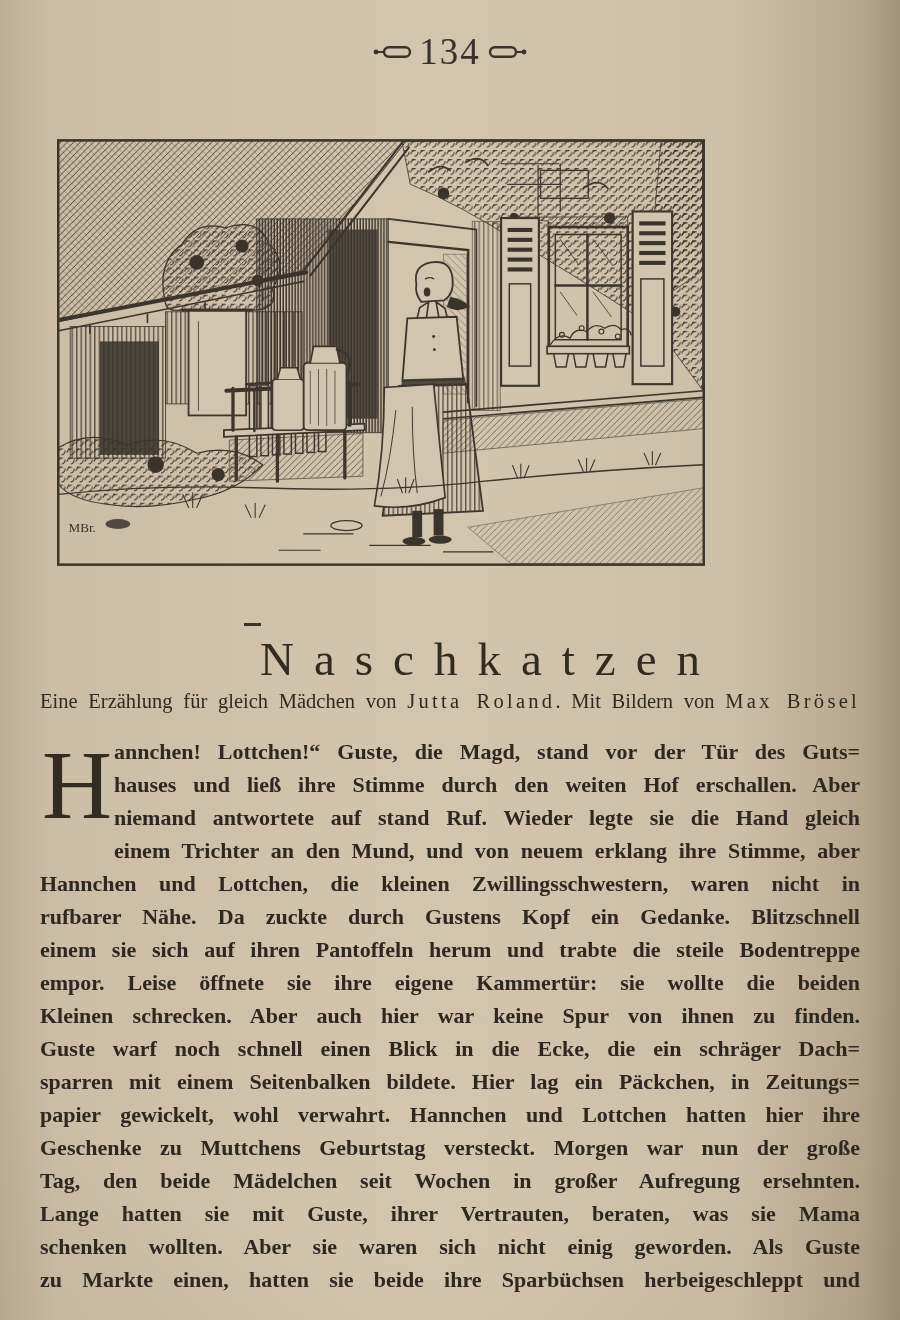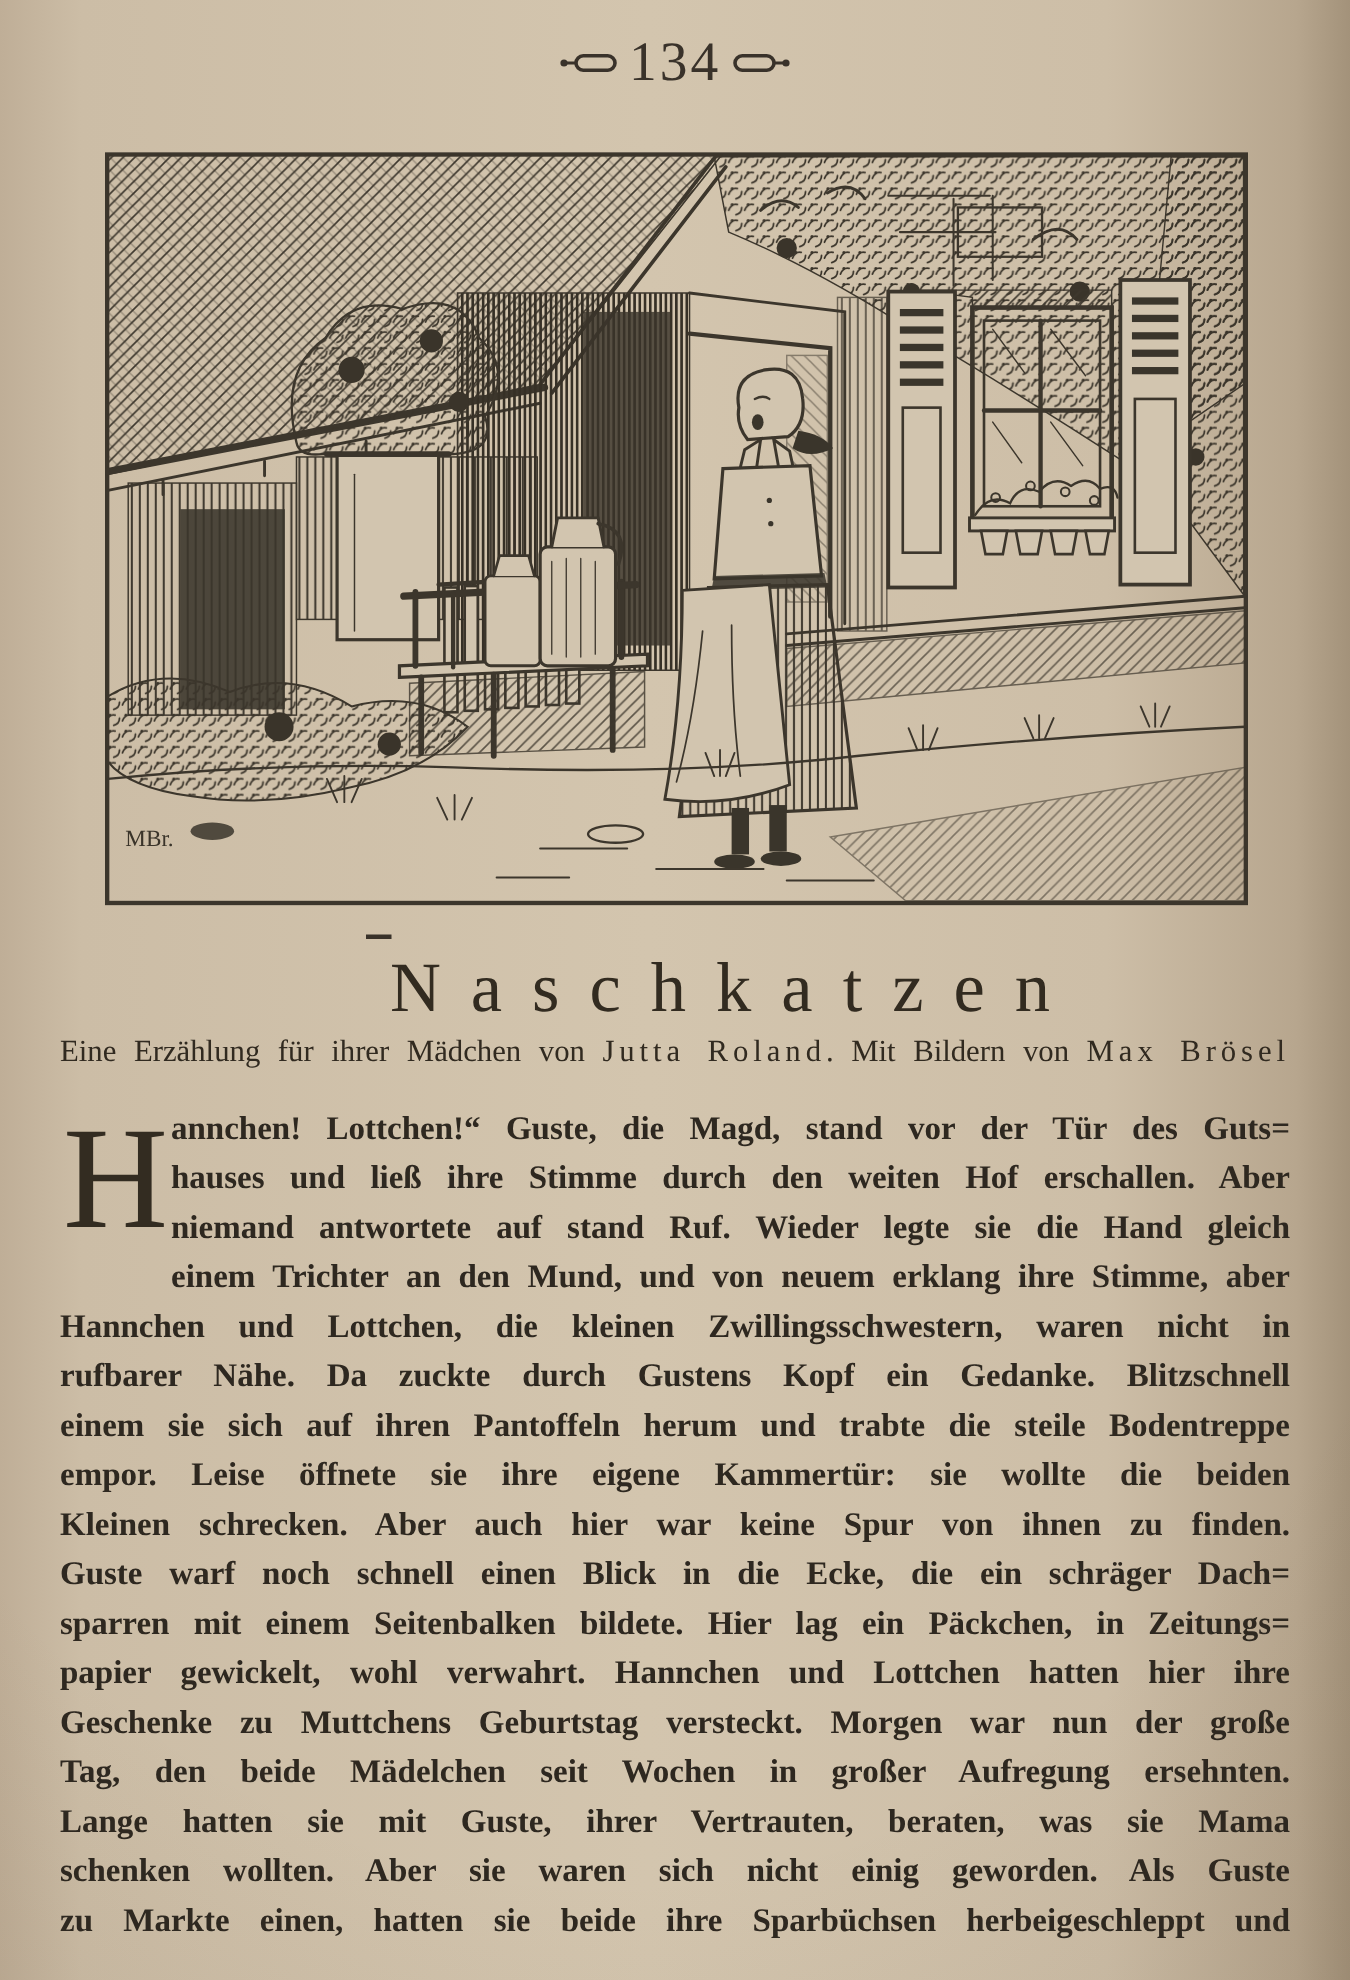--- a/index.html
+++ b/index.html
@@ -8,27 +8,27 @@
     width:900px;height:1320px;
     overflow:hidden;
     font-family:"Liberation Serif", serif;
     color:#2f2920;
     background:
       radial-gradient(130% 115% at 45% 35%, rgba(0,0,0,0) 52%, rgba(80,60,36,.14) 84%, rgba(62,44,24,.30) 100%),
       linear-gradient(90deg, #bfae97 0%, #ccbda6 6%, #d3c5ae 48%, #cdbea7 82%, #b7a68e 96%, #a3927a 100%),
       #ccbda6;
   }
   .hdr{
-    position:absolute;top:20px;left:0;width:100%;
+    position:absolute;top:30px;left:0;width:100%;
     display:flex;justify-content:center;align-items:center;gap:6px;
     color:#39322a;
   }
   .pagenum{font-size:37px;letter-spacing:2px;}
   .orn svg{display:block;}
-  .figure{position:absolute;left:70px;top:93px;width:762px;height:519px;}
+  .figure{position:absolute;left:57px;top:93px;width:648px;height:519px;}
   .figure svg{display:block;width:100%;height:100%;}
   .title-mark{position:absolute;left:244px;top:623px;width:17px;height:3px;background:#39322a;}
   .title{
     position:absolute;top:632px;left:0;width:100%;
     text-align:center;font-size:47px;letter-spacing:20px;
     color:#322b20;
     padding-left:40px;
   }
   .subtitle{
     position:absolute;top:690px;left:40px;width:820px;
@@ -264,21 +264,21 @@
       </g>
 
       <text x="14" y="478" font-size="16" fill="#3a342a" stroke="none" font-family="Liberation Serif, serif">MBr.</text>
     </svg>
   </div>
 
   <div class="title-mark"></div>
 
   <div class="title">Naschkatzen</div>
 
-  <div class="subtitle"><span>Eine Erzählung für ihrer Mädchen von </span><span class="sp">Jutta Roland</span><span>. Mit Bildern von </span><span class="sp">Max Brösel</span></div>
+  <div class="subtitle"><span>Eine Erzählung für gleich Mädchen von </span><span class="sp">Jutta Roland</span><span>. Mit Bildern von </span><span class="sp">Max Brösel</span></div>
 
   <div class="body">
     <div class="dropcap">H</div>
     <div class="bl">annchen! Lottchen!“ Guste, die Magd, stand vor der Tür des Guts=</div>
     <div class="bl">hauses und ließ ihre Stimme durch den weiten Hof erschallen. Aber</div>
     <div class="bl">niemand antwortete auf stand Ruf. Wieder legte sie die Hand gleich</div>
     <div class="bl">einem Trichter an den Mund, und von neuem erklang ihre Stimme, aber</div>
     <div class="bl">Hannchen und Lottchen, die kleinen Zwillingsschwestern, waren nicht in</div>
     <div class="bl">rufbarer Nähe. Da zuckte durch Gustens Kopf ein Gedanke. Blitzschnell</div>
     <div class="bl">einem sie sich auf ihren Pantoffeln herum und trabte die steile Bodentreppe</div>

